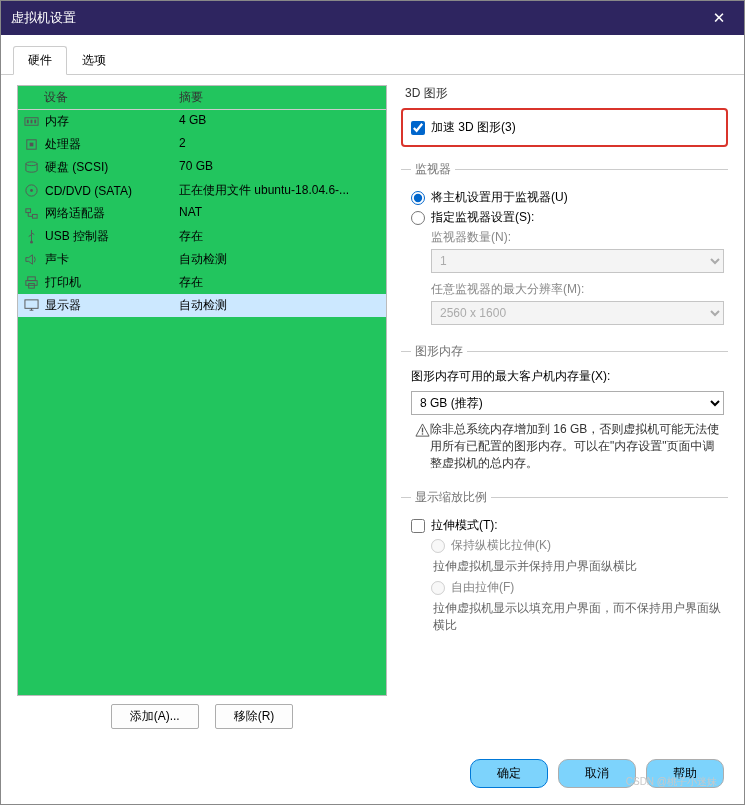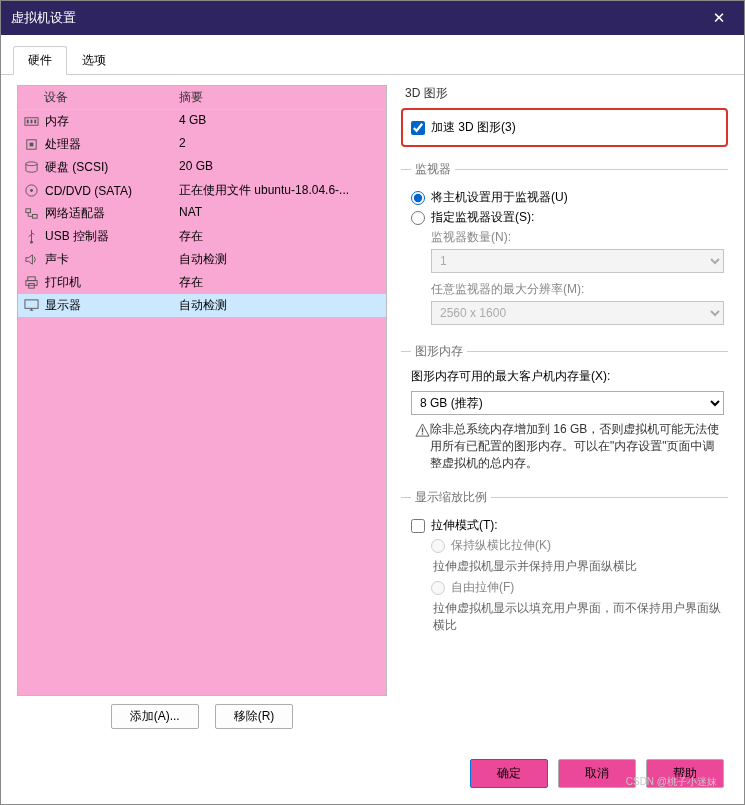--- a/index.html
+++ b/index.html
@@ -7,42 +7,42 @@
 .window { width: 745px; height: 805px; background: #fff; border: 1px solid #888; display: flex; flex-direction: column; }
 .titlebar { background: #2e2560; color: #fff; height: 34px; display: flex; align-items: center; padding: 0 10px; }
 .titlebar .title { flex: 1; font-size: 13px; }
 .titlebar .close { width: 30px; height: 30px; display: flex; align-items: center; justify-content: center; cursor: pointer; font-size: 15px; }
 .tabs { display: flex; border-bottom: 1px solid #ccc; padding: 6px 12px 0 12px; margin-top: 4px;}
 .tab { padding: 5px 14px; cursor: pointer; border: 1px solid transparent; position: relative; top: 1px; }
 .tab.active { border: 1px solid #ccc; border-bottom: 1px solid #fff; background: #fff; border-radius: 3px 3px 0 0; }
 .body { flex: 1; display: flex; padding: 10px 16px; gap: 14px; overflow: hidden;}
 .left { width: 370px; display:flex; flex-direction:column;}
 .right { flex: 1; display:flex; flex-direction:column; gap: 4px; overflow:auto;}
-.device-list { border: 1px solid #bbb; flex:1; background:#f9a8d4; }
+.device-list { border: 1px solid #bbb; flex:1; background:#22c55e; }
 .dl-head, .dl-row { display: flex; padding: 3px 6px; }
 .dl-head { border-bottom: 1px solid #ccc; font-weight: normal; color:#333;}
 .dl-row.selected { background: #cce8ff; }
 .dl-col1 { width: 155px; display: flex; align-items: center; gap: 6px; }
 .dl-col2 { flex: 1; white-space: nowrap; overflow: hidden; text-overflow: ellipsis; }
 .icon { width: 15px; height: 15px; display: inline-block; flex-shrink:0;}
 .left-actions { display:flex; justify-content:center; gap:16px; padding:8px 0;}
 .btn-small { background:#fdfdfd; border:1px solid #adadad; padding:3px 18px; border-radius:2px; cursor:pointer; }
 fieldset { border: none; border-top: 1px solid #ccc; padding: 8px 4px 10px 10px; margin-bottom: 4px;}
 fieldset.highlight { border: 2px solid #d9342b; border-radius: 4px; padding:6px 8px; margin-bottom:10px;}
 legend { padding: 0 4px; color: #737373; }
 .cbx-row, .rad-row { display: flex; align-items: center; gap: 6px; margin: 3px 0; }
 .indent { margin-left: 20px; }
 label { cursor: pointer; }
 .sel { width: 100%; padding: 3px 4px; border:1px solid #adadad; background:#fff;}
 .sel.disabled { background:#f0f0f0; color:#888;}
 .desc { color: #666; margin: 4px 0 4px 22px; line-height:1.4;}
 .warn-row { display:flex; gap:0; margin:6px 0 0 4px; color:#333; line-height:1.4;}
 .warn-icon { flex-shrink:0; margin-top:2px;}
 .footer { padding: 12px 20px 16px; display:flex; justify-content:flex-end; gap:10px;}
-.btn { background:#ec4899; border:1px solid #adadad; padding:5px 26px; border-radius:2px; cursor:pointer;}
+.btn { background:#7dd3fc; border:1px solid #adadad; padding:5px 26px; border-radius:10px; cursor:pointer;}
 .btn.primary { border:1px solid #0078d7;}
 .disabled-text { color:#888;}
 .watermark { position:fixed; right:28px; bottom:16px; color:#c8c8c8; font-size:10px; pointer-events:none;text-align:right;}
 input[type=checkbox], input[type=radio]{ accent-color:#0066cc; width:14px; height:14px;}
 </style>
 </head>
 <body>
 
 <div class="window">
   <div class="titlebar">
@@ -87,21 +87,21 @@
           <div class="dl-col2">2</div>
         </div>
         <div class="dl-row">
           <div class="dl-col1">
               <svg class="icon" viewBox="0 0 16 16">
                 <ellipse cx="8" cy="4" rx="6" ry="2" fill="none" stroke="#555"></ellipse>
                 <path d="M2 4 v7 a6 2 0 0 0 12 0 v-7" fill="none" stroke="#555"></path>
               </svg>
               <span>硬盘 (SCSI)</span>
             </div>
-          <div class="dl-col2">20 GB</div>
+          <div class="dl-col2">70 GB</div>
         </div>
         <div class="dl-row">
           <div class="dl-col1">
               <svg class="icon" viewBox="0 0 16 16">
                 <circle cx="8" cy="8" r="6" fill="none" stroke="#555"></circle>
                 <circle cx="8" cy="8" r="1.5" fill="#555"></circle>
               </svg>
               <span>CD/DVD (SATA)</span>
             </div>
           <div class="dl-col2">正在使用文件 ubuntu-18.04.6-...</div>

